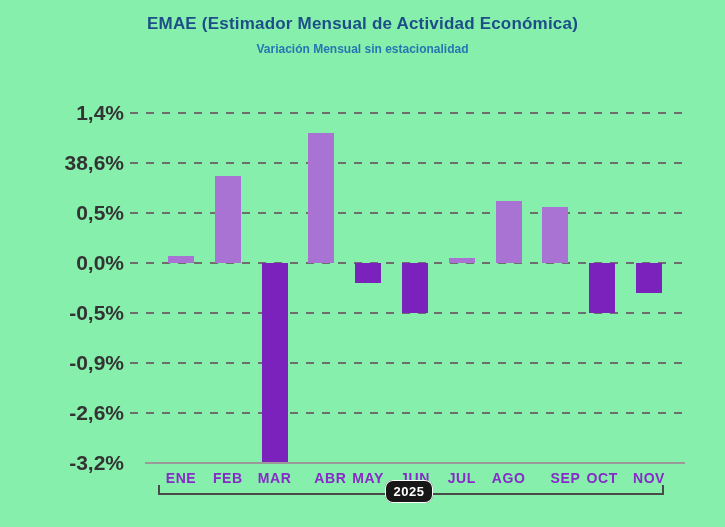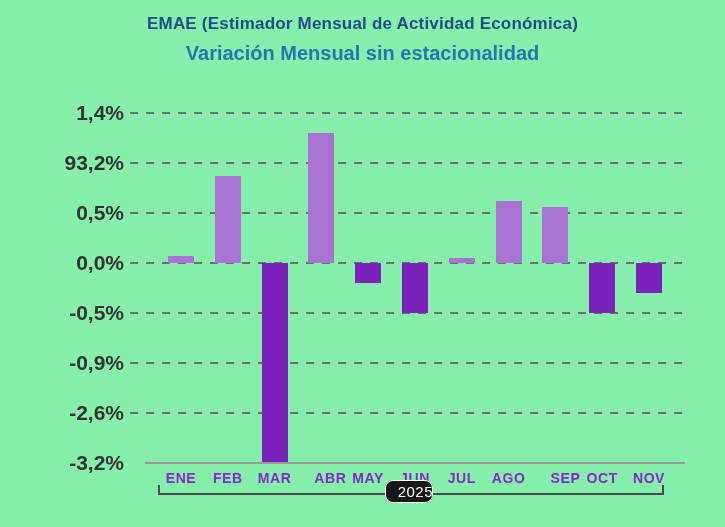--- a/index.html
+++ b/index.html
@@ -25,21 +25,21 @@
     font-weight: 700;
     letter-spacing: 0.2px;
     color: var(--title-color, #1d4e87);
   }
   .subtitle {
     position: absolute;
     left: 0;
     top: 42px;
     width: 725px;
     text-align: center;
-    font-size: 20px;
+    font-size: 12px;
     font-weight: 700;
     color: var(--subtitle-color, #2577b2);
   }
   .gridline {
     position: absolute;
     height: 2px;
     left: 130px;
     width: 553px;
     background: repeating-linear-gradient(90deg,
       var(--grid-color, #6e6e6e) 0px, var(--grid-color, #6e6e6e) 8px,
@@ -91,23 +91,23 @@
   }
   .year-badge {
     position: absolute;
     left: 385px;
     top: 480px;
     width: 48px;
     height: 23px;
     background: var(--badge-bg, #171717);
     color: var(--badge-text, #ffffff);
     border-radius: 8px;
-    font-size: 15px;
-    font-weight: 400;
-    text-align: right;
+    font-size: 13px;
+    font-weight: 700;
+    text-align: center;
     line-height: 23px;
     letter-spacing: 0.5px;
     box-shadow: 0 0 0 1px #ffffff inset;
   }
 </style>
 </head>
 <body>
 
 <div id="canvas" style="--title-color: #1d4e87; --subtitle-color: #2577b2; --pos-color: #a873d2; --neg-color: #7b22bd; --month-color: #8829c9; --tick-color: #333333; --grid-color: #6e6e6e; --axis-color: #9a9a9a; --bracket-color: #4a4a4a; --badge-bg: #171717; --badge-text: #ffffff;">
   <div class="title">EMAE (Estimador Mensual de Actividad Económica)</div>
@@ -116,21 +116,21 @@
   <div id="plot">
 
   <div class="gridline" style="top: 112px;"></div>
       <div class="gridline" style="top: 162px;"></div>
       <div class="gridline" style="top: 212px;"></div>
       <div class="gridline" style="top: 262px;"></div>
       <div class="gridline" style="top: 312px;"></div>
       <div class="gridline" style="top: 362px;"></div>
       <div class="gridline" style="top: 412px;"></div>
       <div class="ytick" style="top: 104px;">1,4%</div>
-      <div class="ytick" style="top: 154px;">93,2%</div>
+      <div class="ytick" style="top: 154px;">38,6%</div>
       <div class="ytick" style="top: 204px;">0,5%</div>
       <div class="ytick" style="top: 254px;">0,0%</div>
       <div class="ytick" style="top: 304px;">-0,5%</div>
       <div class="ytick" style="top: 354px;">-0,9%</div>
       <div class="ytick" style="top: 404px;">-2,6%</div>
       <div class="ytick" style="top: 454px;">-3,2%</div>
       <div class="bar pos" title="ENE 2025: 0.07%" style="left: 168px; top: 256px; height: 7px;"></div>
       <div class="xtick" style="left: 156px;">ENE</div>
       <div class="bar pos" title="FEB 2025: 0.8%" style="left: 214.8px; top: 175.5px; height: 87.5px;"></div>
       <div class="xtick" style="left: 202.8px;">FEB</div>

